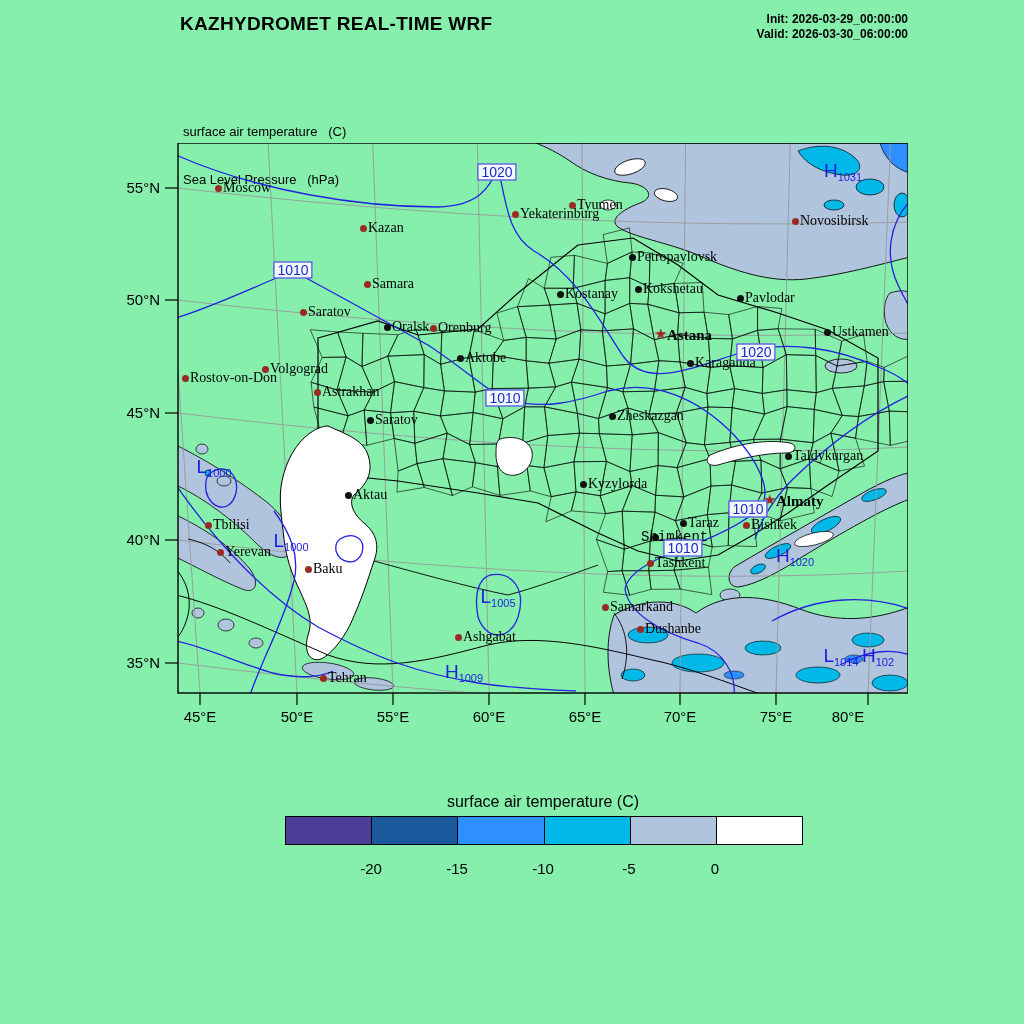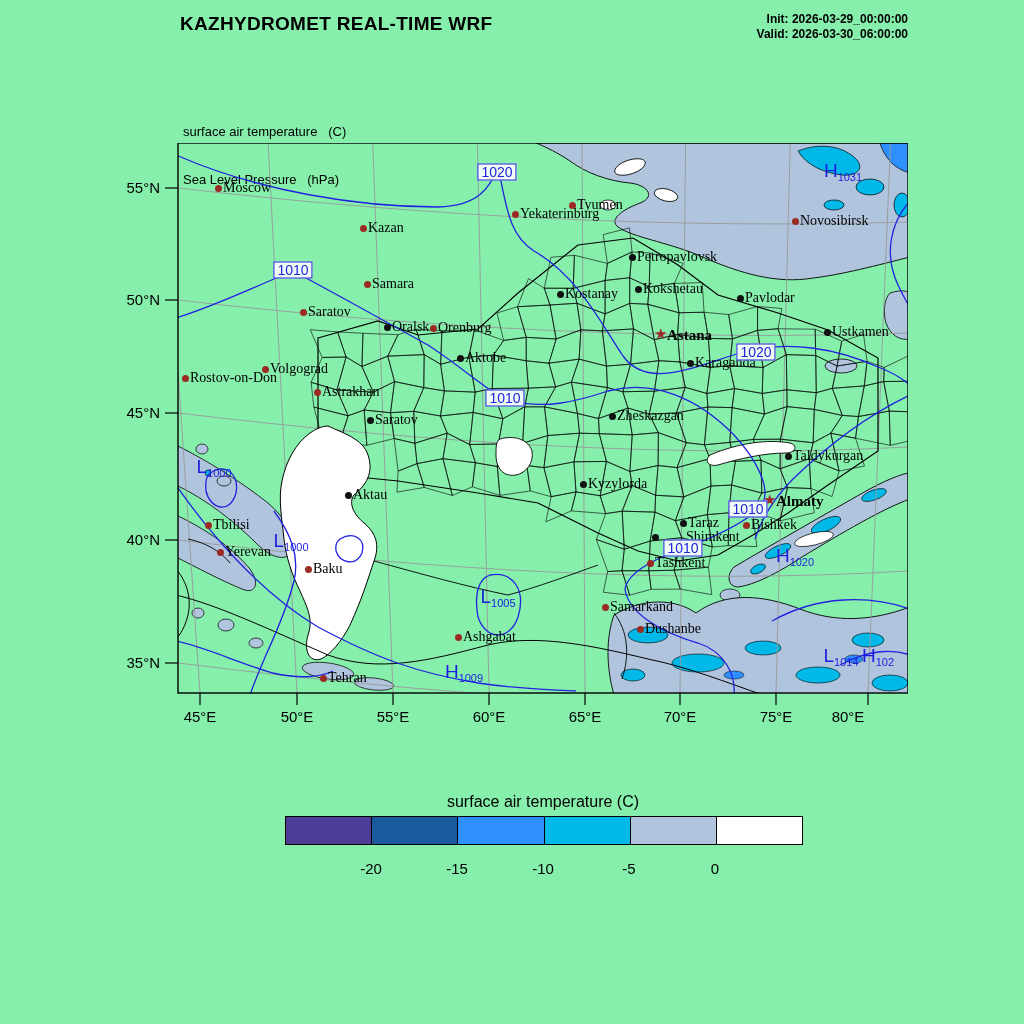--- a/index.html
+++ b/index.html
@@ -451,21 +451,21 @@
       <div class="city" style="left: 0px; top: 0px;">
         <span class="dot" style="left: 502px; top: 377px; background: rgb(17, 17, 17);"></span>
         <span class="clabel" style="left: 510px; top: 373px;">Taraz</span>
       </div>
       <div class="city" style="left: 0px; top: 0px;">
         <span class="dot" style="left: 565px; top: 379px; background: rgb(155, 43, 34);"></span>
         <span class="clabel" style="left: 573px; top: 375px;">Bishkek</span>
       </div>
       <div class="city" style="left: 0px; top: 0px;">
         <span class="dot" style="left: 474px; top: 391px; background: rgb(17, 17, 17);"></span>
-        <span class="clabel" style="left: 508px; top: 387px;">Shimkent</span>
+        <span class="clabel" style="left: 463px; top: 387px; font-family: Liberation Mono, monospace;">Shimkent</span>
       </div>
       <div class="city" style="left: 0px; top: 0px;">
         <span class="dot" style="left: 39px; top: 406px; background: rgb(155, 43, 34);"></span>
         <span class="clabel" style="left: 47px; top: 402px;">Yerevan</span>
       </div>
       <div class="city" style="left: 0px; top: 0px;">
         <span class="dot" style="left: 127px; top: 423px; background: rgb(155, 43, 34);"></span>
         <span class="clabel" style="left: 135px; top: 419px;">Baku</span>
       </div>
       <div class="city" style="left: 0px; top: 0px;">

